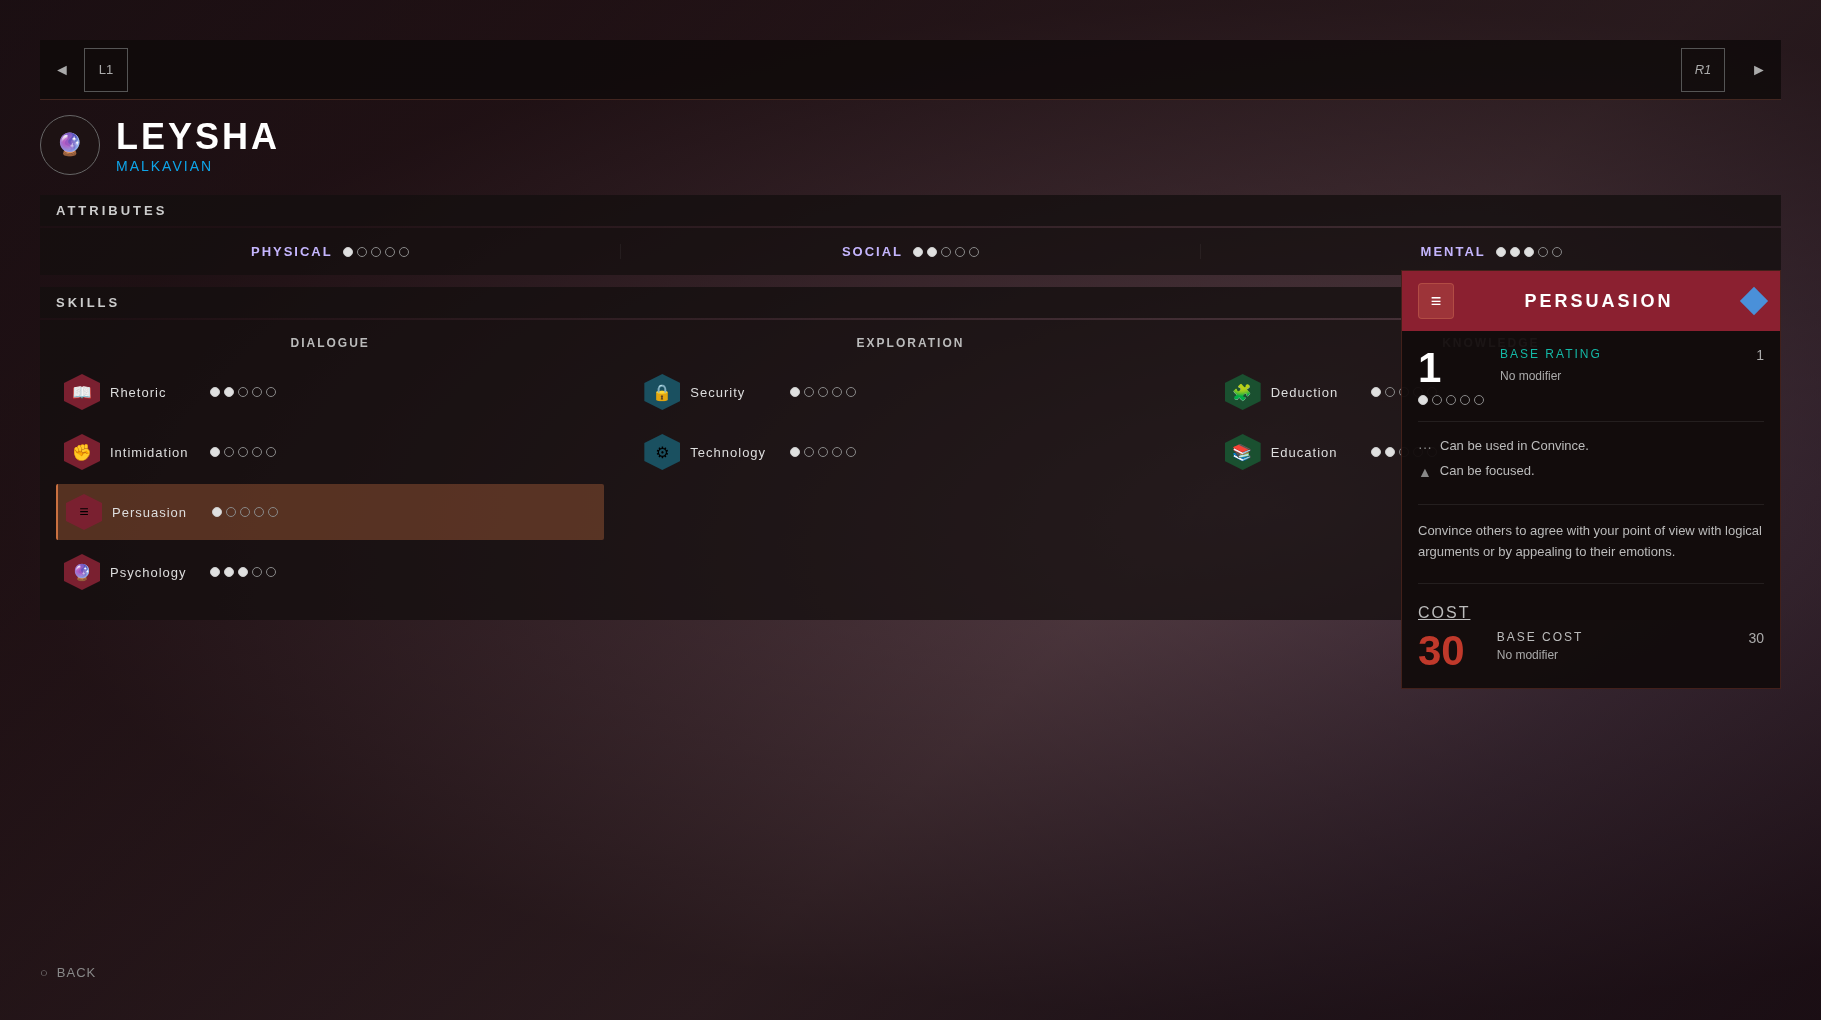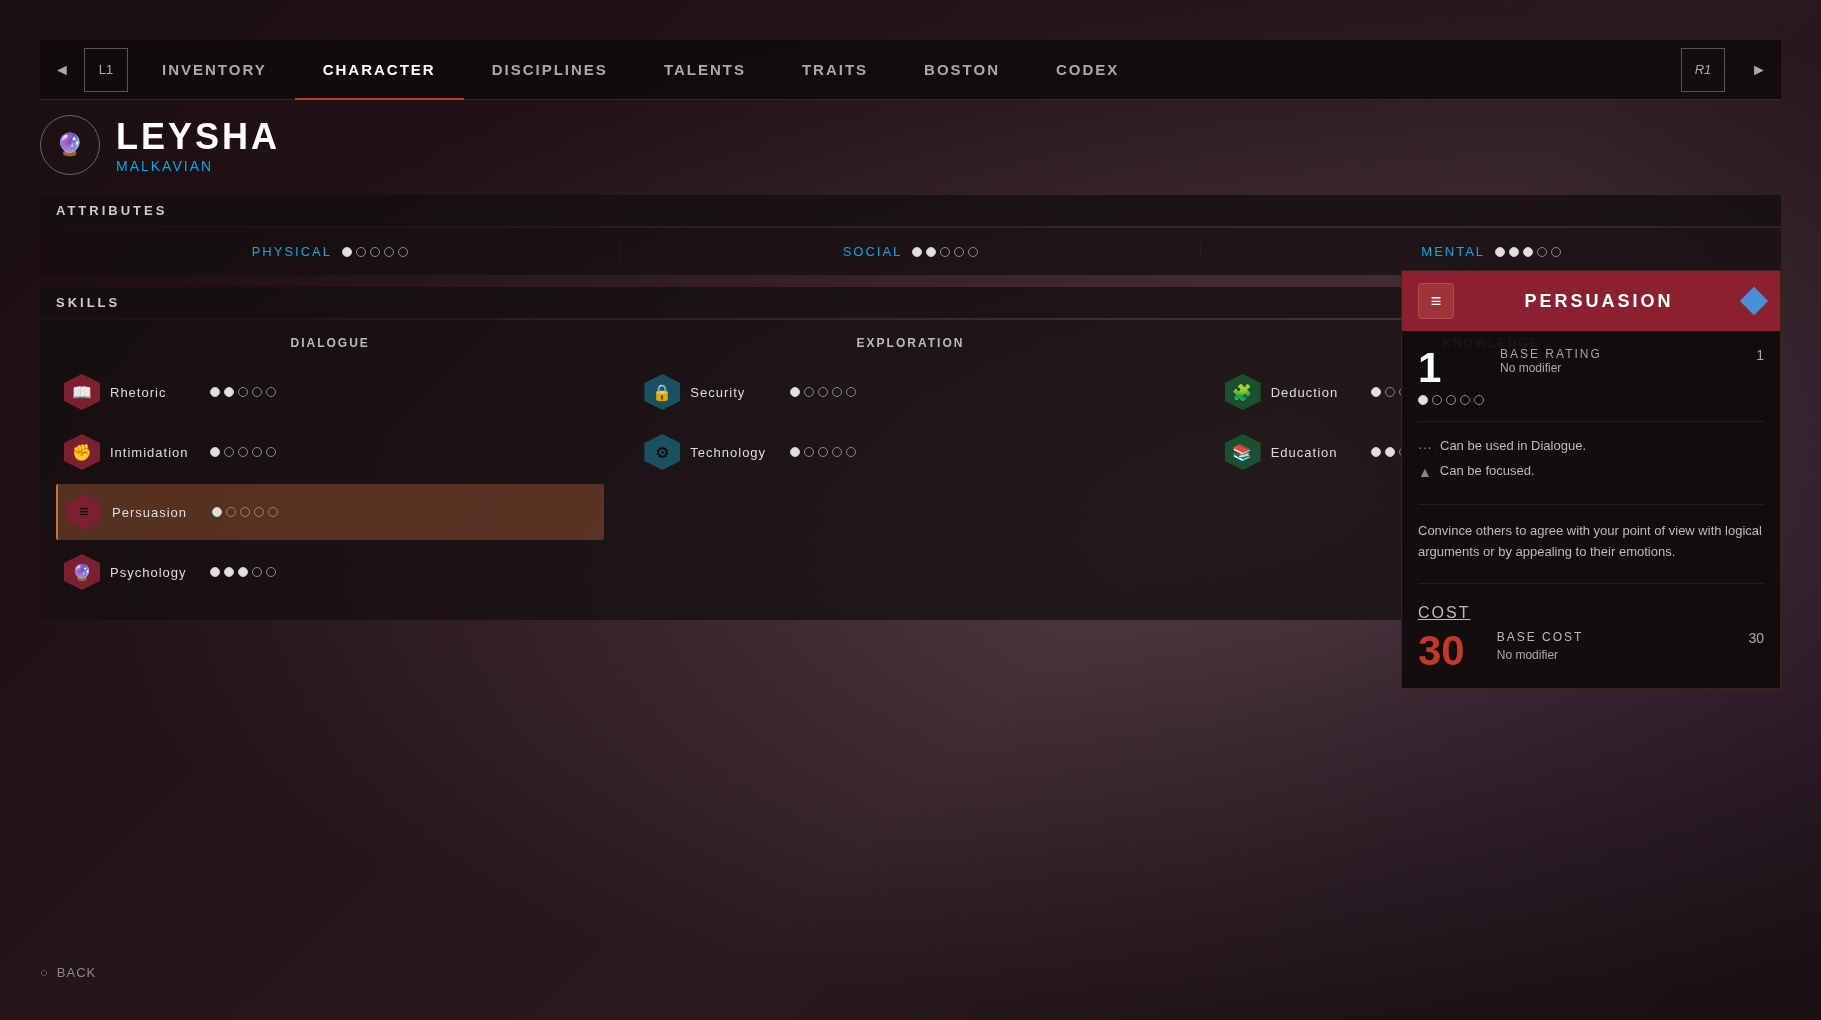--- a/index.html
+++ b/index.html
@@ -167,24 +167,24 @@
     .attr-item {
       flex: 1;
       display: flex;
       align-items: center;
       justify-content: center;
       gap: 10px;
       border-right: 1px solid rgba(255,255,255,0.05);
     }
     .attr-item:last-child { border-right: none; }
     .attr-name {
-      color: #0ea5e9;
+      color: #c4b5fd;
       font-size: 13px;
       letter-spacing: 2px;
-      font-weight: 400;
+      font-weight: 700;
     }
     .dots {
       display: flex;
       gap: 4px;
     }
     .dot {
       width: 10px;
       height: 10px;
       border-radius: 50%;
       border: 1px solid #888;
@@ -309,24 +309,24 @@
     .detail-number {
       font-size: 42px;
       font-weight: 700;
       color: #fff;
       line-height: 1;
     }
     .detail-rating-info {
       flex: 1;
     }
     .detail-rating-label {
-      color: #a3a3a3;
+      color: #14b8a6;
       font-size: 12px;
       letter-spacing: 2px;
-      margin-bottom: 0;
+      margin-bottom: 8px;
     }
     .detail-rating-value {
       color: #aaa;
       font-size: 12px;
     }
     .detail-rating-right {
       color: #aaa;
       font-size: 14px;
     }
 
@@ -409,29 +409,20 @@
   </style>
 </head>
 <body>
 
 <div class="bg"></div>
 
 <div class="nav-bar">
   <div class="nav-arrow">◄</div>
   <div class="nav-icon-box">L1</div>
 
-  <div class="nav-items">
-    <div class="nav-item">INVENTORY</div>
-    <div class="nav-item active">CHARACTER</div>
-    <div class="nav-item">DISCIPLINES</div>
-    <div class="nav-item">TALENTS</div>
-    <div class="nav-item">TRAITS</div>
-    <div class="nav-item">BOSTON</div>
-    <div class="nav-item">CODEX</div>
-  </div>
 
   <div class="nav-right">
     <div class="nav-icon-box">R1</div>
     <div class="nav-arrow">►</div>
   </div>
 </div>
 
 <div class="main-content">
 
   <div class="character-info">
@@ -616,21 +607,21 @@
         <div class="detail-rating-info">
           <div class="detail-rating-label">BASE RATING</div>
           <div class="detail-rating-value">No modifier</div>
         </div>
         <div class="detail-rating-right">1</div>
       </div>
 
       <div class="detail-hints">
         <div class="detail-hint">
           <span class="hint-icon">···</span>
-          <span>Can be used in Dialogue.</span>
+          <span>Can be used in Convince.</span>
         </div>
         <div class="detail-hint">
           <span class="hint-icon">▲</span>
           <span>Can be focused.</span>
         </div>
       </div>
 
       <div class="detail-desc">Convince others to agree with your point of view with logical arguments or by appealing to their emotions.</div>
 
       <div>

